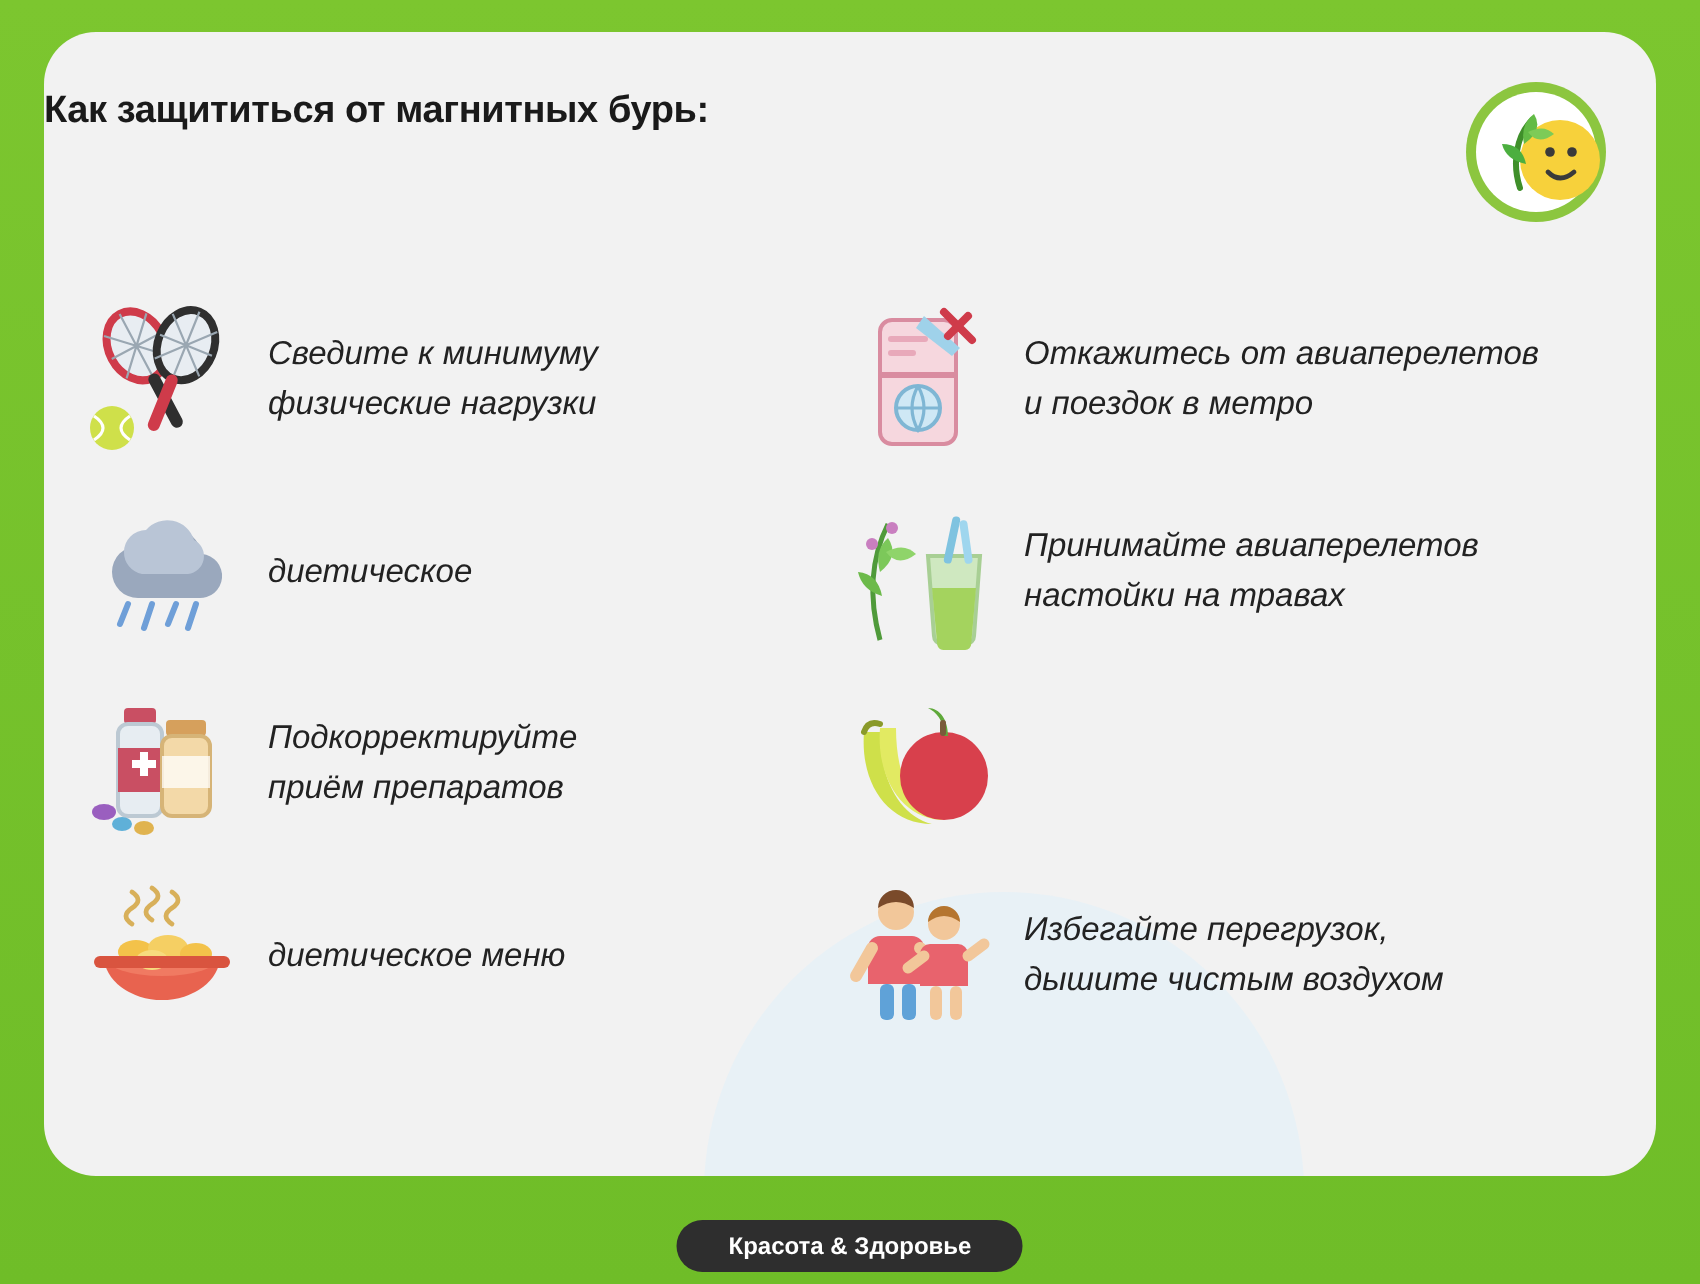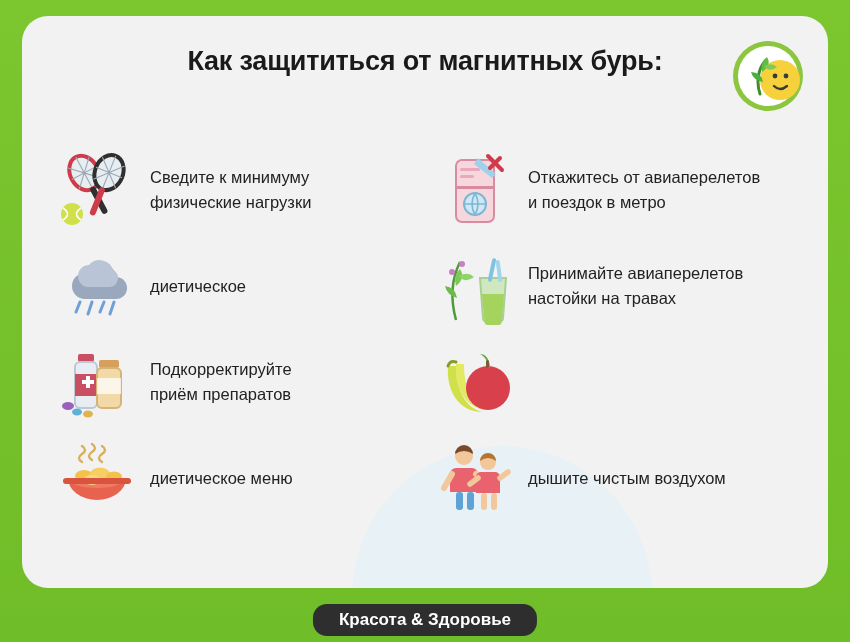--- a/index.html
+++ b/index.html
@@ -43,39 +43,39 @@
   }
   .content {
     position: relative;
     z-index: 2;
   }
   .title {
     position: absolute;
     left: 0;
     top: 26px;
     width: 806px;
-    text-align: center;
-    font-size: 27px;
+    font-size: 19px;
     font-weight: bold;
     color: #1a1a1a;
     line-height: 1.45;
     letter-spacing: -0.2px;
   }
   .logo {
     position: absolute;
     right: 22px;
     top: 22px;
     width: 76px;
     height: 76px;
   }
   .grid {
     position: absolute;
-    left: 26px;
+    left: 10px;
     top: 126px;
     width: 756px;
+    font-style: italic;
   }
   .row {
     display: flex;
   }
   .cell {
     width: 378px;
     height: 96px;
     display: flex;
     align-items: center;
     box-sizing: border-box;
@@ -100,21 +100,21 @@
     width: 850px;
     height: 52px;
   }
   .footer-badge {
     position: absolute;
     left: 50%;
     transform: translateX(-50%);
     bottom: 6px;
     background: #2e2e2e;
     color: #ffffff;
-    font-size: 17px;
+    font-size: 12px;
     font-weight: bold;
     padding: 6px 26px;
     border-radius: 14px;
     white-space: nowrap;
   }
   svg { display: block; }
 </style>
 </head>
 <body>
 
@@ -303,20 +303,21 @@
                 <rect x="41" y="58" width="7" height="18" rx="3" fill="#5fa2d8"></rect>
                 <circle cx="62" cy="28" r="8" fill="#f2c79a"></circle>
                 <path d="M54 27 a8 8 0 0 1 16 0 q-8 -6 -16 0 z" fill="#b5752f"></path>
                 <path d="M55 38 h14 a5 5 0 0 1 5 5 v16 h-24 v-16 a5 5 0 0 1 5 -5 z" fill="#e8636d"></path>
                 <path d="M52 44 l-8 6 M74 44 l8 -6" stroke="#f2c79a" stroke-width="5.5" stroke-linecap="round"></path>
                 <rect x="55" y="59" width="6" height="17" rx="3" fill="#f2c79a"></rect>
                 <rect x="65" y="59" width="6" height="17" rx="3" fill="#f2c79a"></rect>
               </svg>
             </div>
             <div class="item-text">
+              <div>Избегайте перегрузок,</div>
               <div>дышите чистым воздухом</div>
             </div>
           </div>
         </div>
 
       </div>
     </div>
   </div>
 
   <div class="footer">

